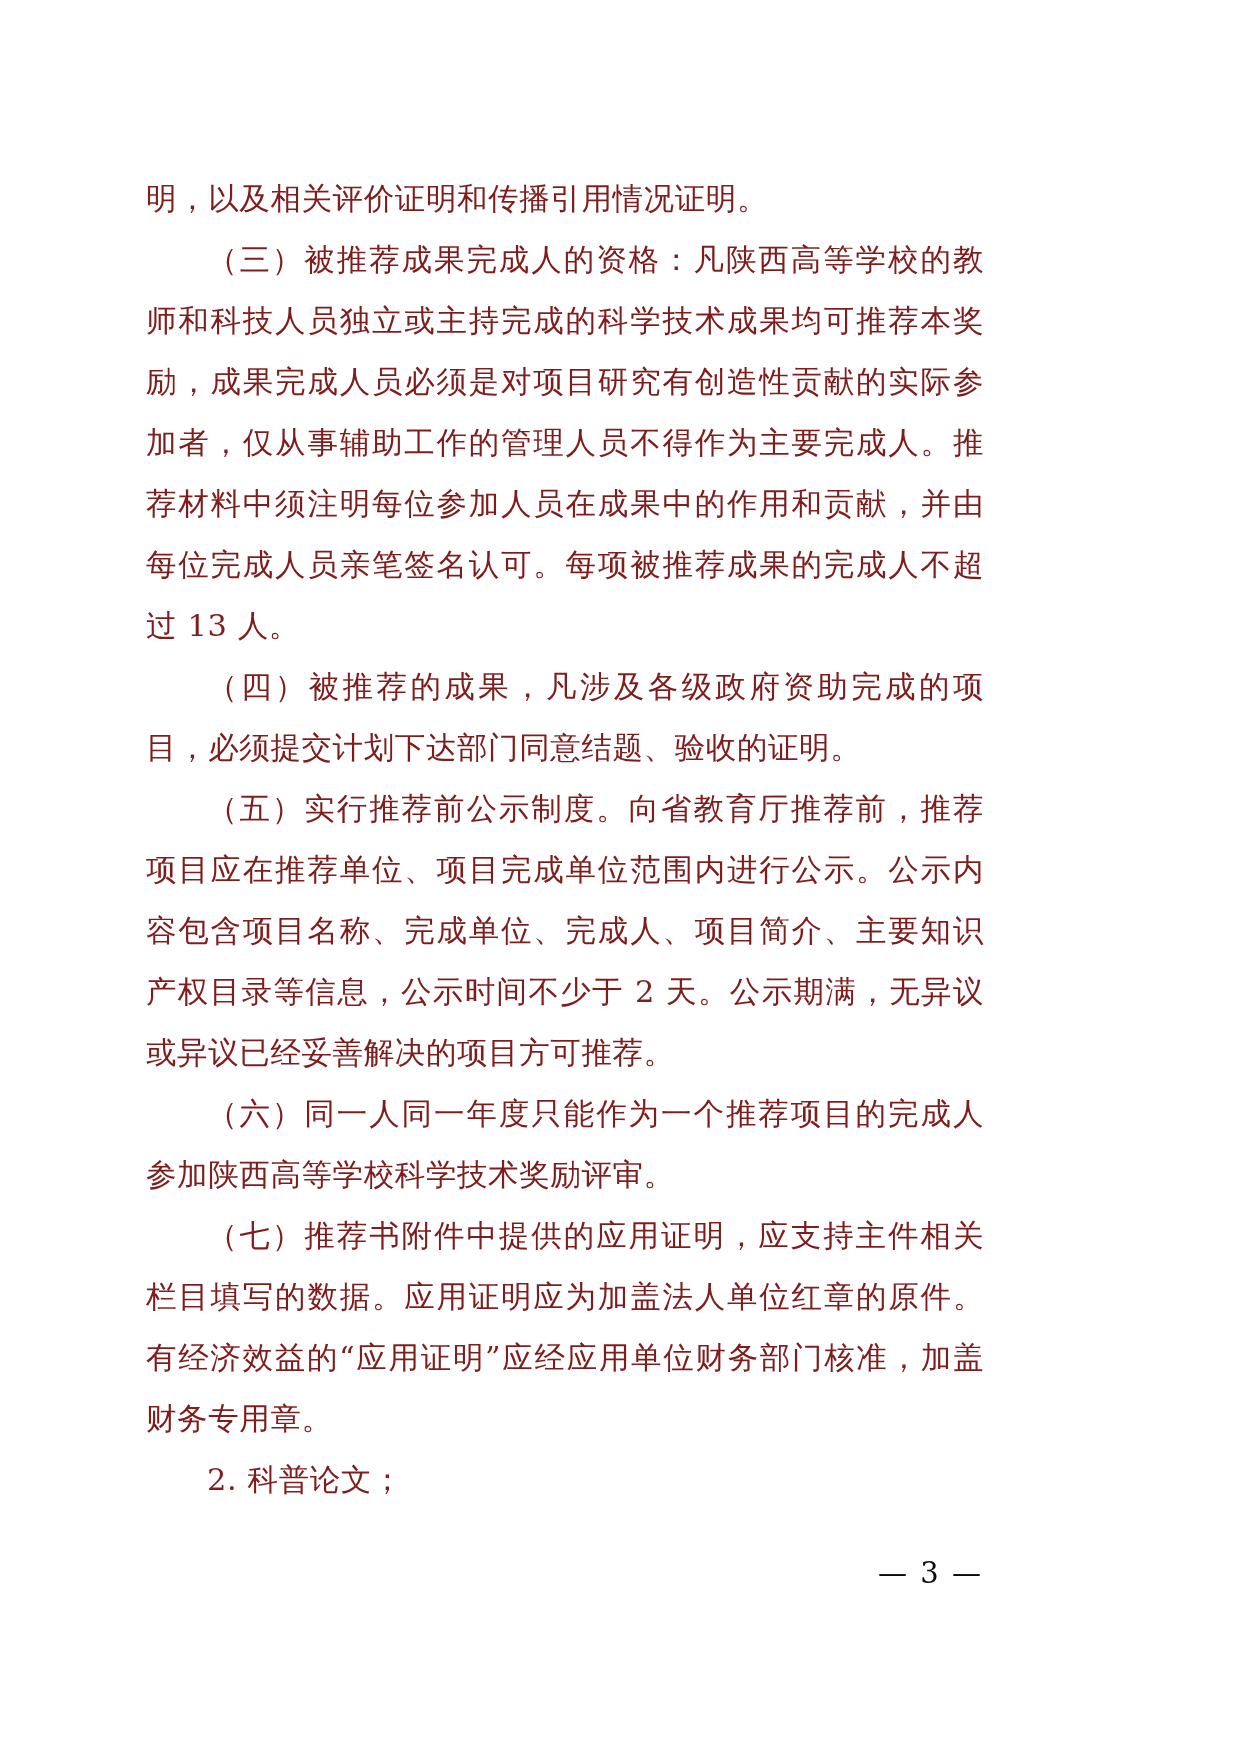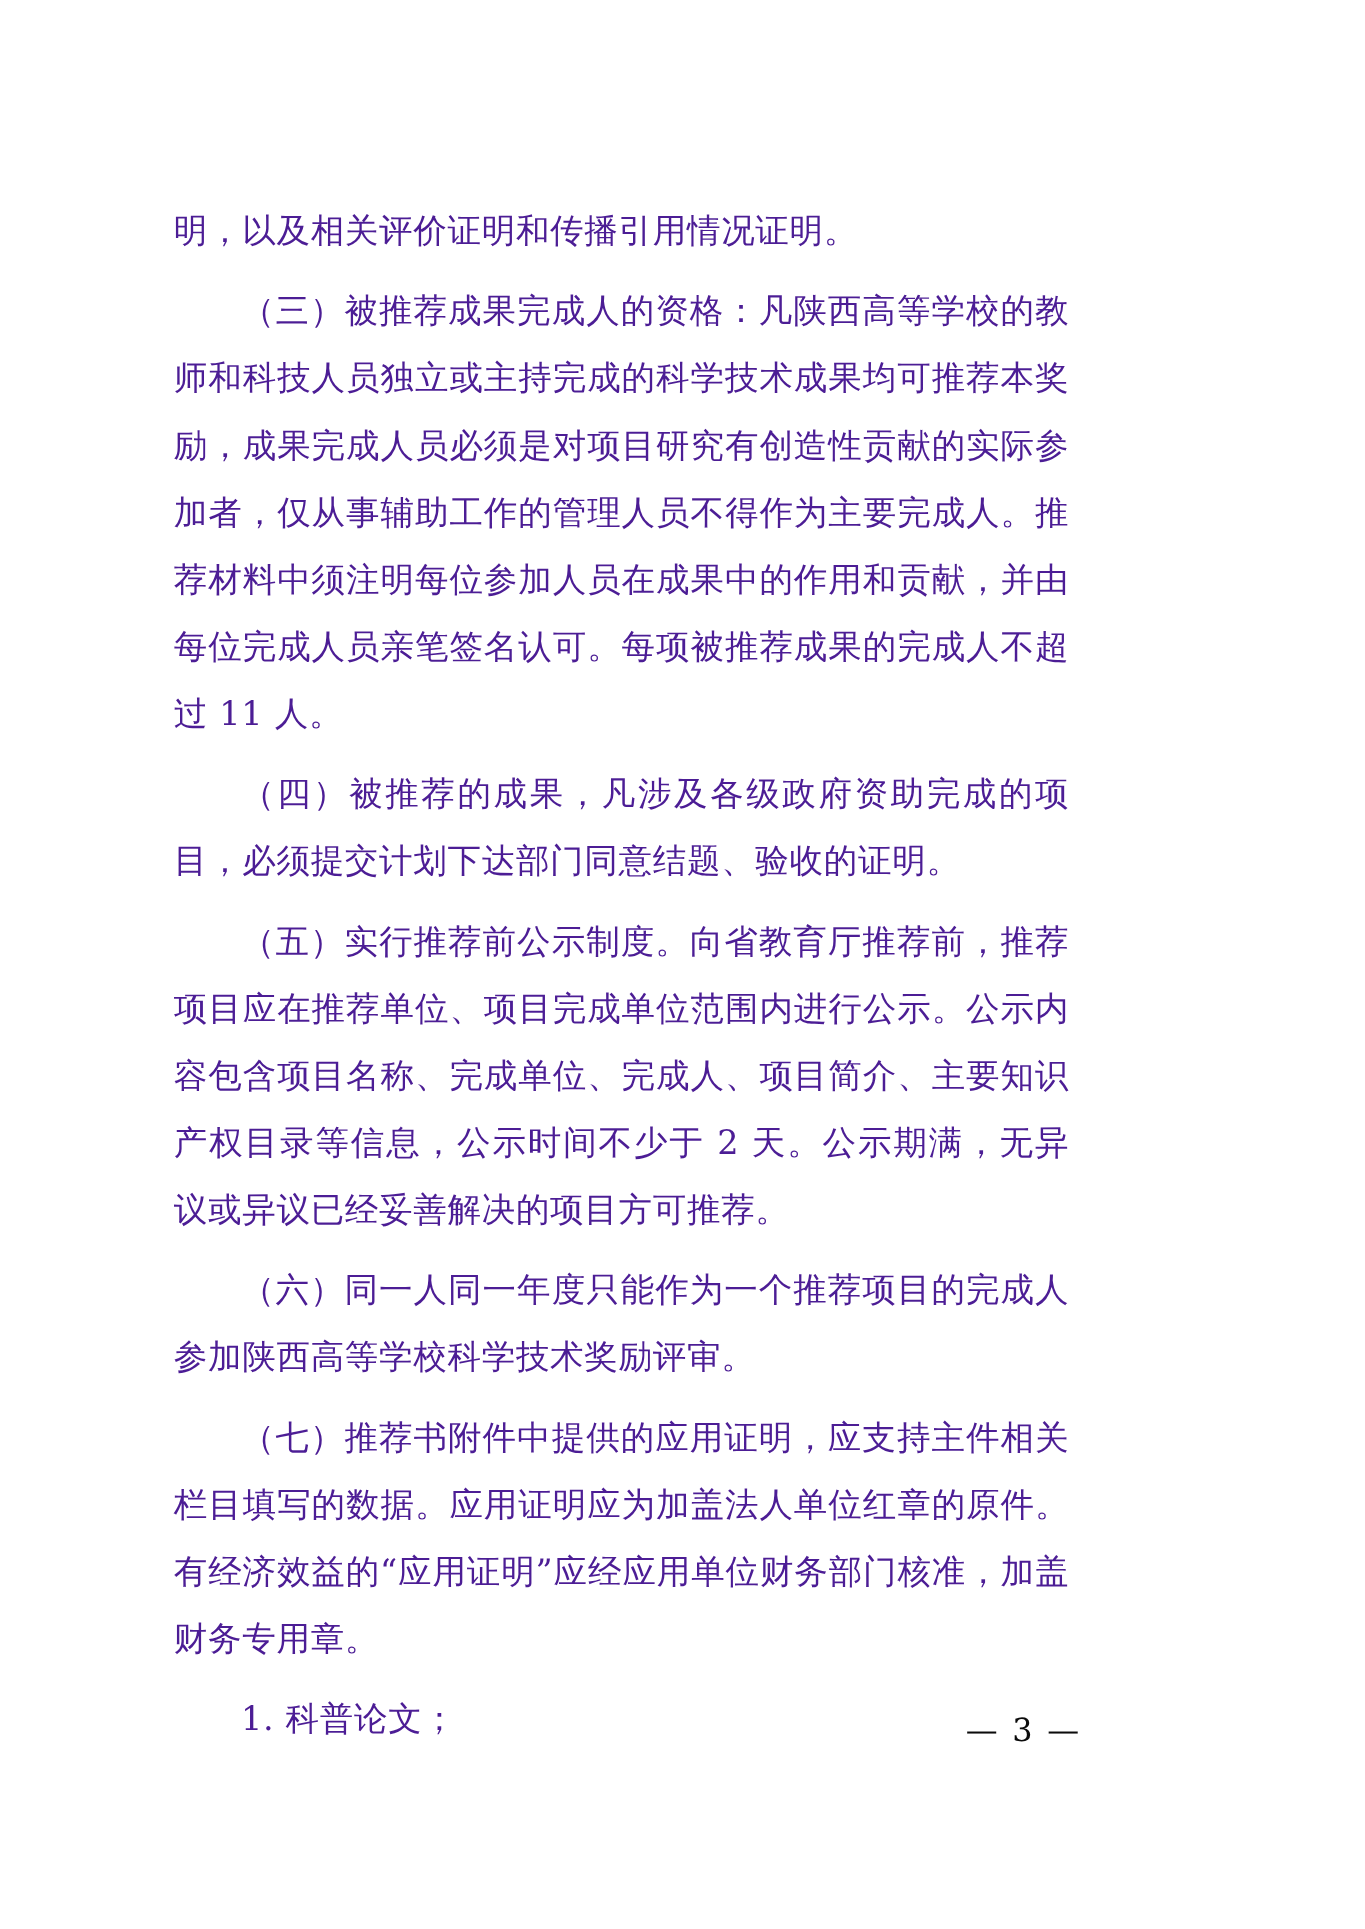--- a/index.html
+++ b/index.html
@@ -24,25 +24,25 @@
     position: absolute;
     left: 146px;
     top: 168px;
     width: 838px;
   }
 
   .para {
     font-family: "DejaVu Serif", "Liberation Serif", serif;
     font-size: 30.5px;
     line-height: 61px;
-    color: #4c1d95;
+    color: #7f1d1d;
     text-align: justify;
     text-justify: inter-ideograph;
     letter-spacing: 0.6px;
-    margin: 12px;
+    margin: 0;
     word-break: break-all;
     -webkit-font-smoothing: antialiased;
   }
 
   .para.indent {
     text-indent: 2em;
   }
 
   .para.cont {
     text-indent: 0;
@@ -67,23 +67,23 @@
     box-sizing: border-box;
   }
 </style>
 </head>
 <body>
 
 <div class="page">
 
   <div class="doc-body">
     <p class="para cont">明，以及相关评价证明和传播引用情况证明。</p>
-    <p class="para indent">（三）被推荐成果完成人的资格：凡陕西高等学校的教师和科技人员独立或主持完成的科学技术成果均可推荐本奖励，成果完成人员必须是对项目研究有创造性贡献的实际参加者，仅从事辅助工作的管理人员不得作为主要完成人。推荐材料中须注明每位参加人员在成果中的作用和贡献，并由每位完成人员亲笔签名认可。每项被推荐成果的完成人不超过 11 人。</p>
+    <p class="para indent">（三）被推荐成果完成人的资格：凡陕西高等学校的教师和科技人员独立或主持完成的科学技术成果均可推荐本奖励，成果完成人员必须是对项目研究有创造性贡献的实际参加者，仅从事辅助工作的管理人员不得作为主要完成人。推荐材料中须注明每位参加人员在成果中的作用和贡献，并由每位完成人员亲笔签名认可。每项被推荐成果的完成人不超过 13 人。</p>
     <p class="para indent">（四）被推荐的成果，凡涉及各级政府资助完成的项目，必须提交计划下达部门同意结题、验收的证明。</p>
     <p class="para indent">（五）实行推荐前公示制度。向省教育厅推荐前，推荐项目应在推荐单位、项目完成单位范围内进行公示。公示内容包含项目名称、完成单位、完成人、项目简介、主要知识产权目录等信息，公示时间不少于 2 天。公示期满，无异议或异议已经妥善解决的项目方可推荐。</p>
     <p class="para indent">（六）同一人同一年度只能作为一个推荐项目的完成人参加陕西高等学校科学技术奖励评审。</p>
     <p class="para indent">（七）推荐书附件中提供的应用证明，应支持主件相关栏目填写的数据。应用证明应为加盖法人单位红章的原件。有经济效益的“应用证明”应经应用单位财务部门核准，加盖财务专用章。</p>
-    <p class="para listitem">1. 科普论文；</p>
+    <p class="para listitem">2. 科普论文；</p>
   </div>
 
   <div class="page-number">— 3 —</div>
 
 </div>
 
 </body></html>

